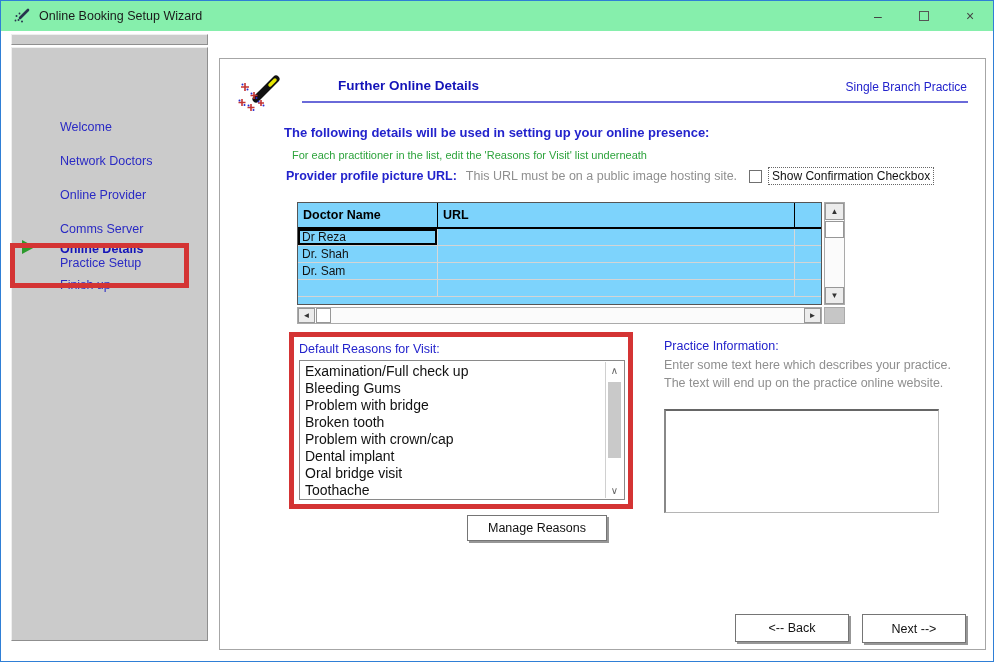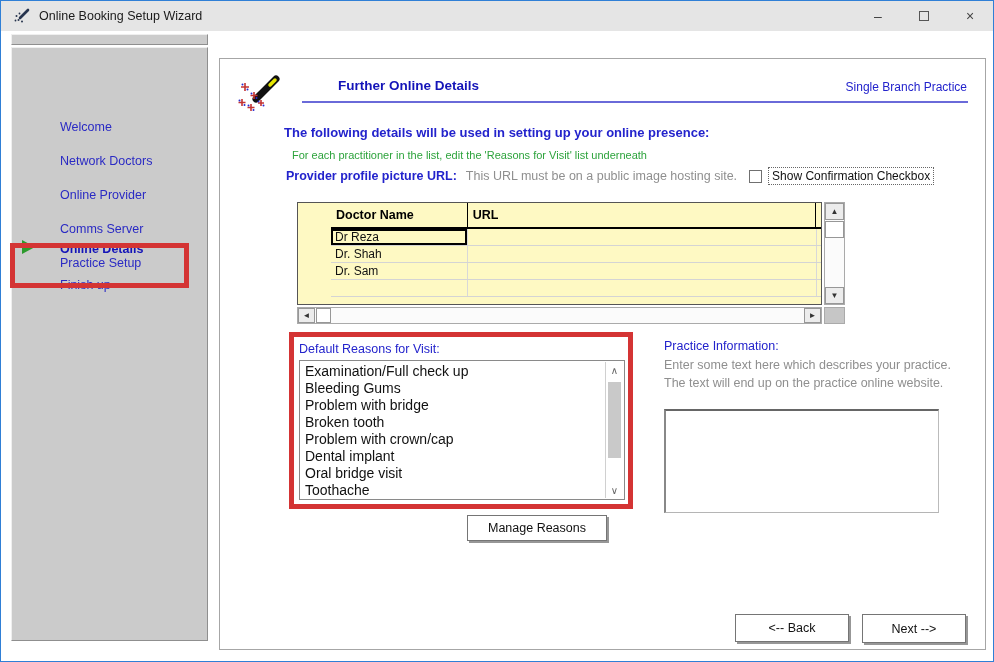--- a/index.html
+++ b/index.html
@@ -3,21 +3,21 @@
 <meta charset="utf-8">
 <style>
   * { box-sizing: border-box; margin: 0; padding: 0; }
   body { background: #fff; font-family: "Liberation Sans", sans-serif; }
   .window {
     position: relative; width: 994px; height: 662px;
     background: #fff; border: 1px solid #2f7fd6; overflow: hidden;
     font-family: "Liberation Sans", sans-serif;
   }
   
-  .titlebar { position: absolute; left: 0; top: 0; width: 100%; height: 30px; background: #e5e5e5; display: flex; align-items: center; }
+  .titlebar { position: absolute; left: 0; top: 0; width: 100%; height: 30px; background: #86efac; display: flex; align-items: center; }
   .titlebar .app-icon { margin-left: 12px; width: 18px; height: 18px; }
   .titlebar .title { margin-left: 8px; font-size: 12.5px; color: #1a1a1a; }
   .win-controls { margin-left: auto; display: flex; height: 30px; }
   .win-btn { width: 46px; height: 30px; display: flex; align-items: center; justify-content: center; color: #444; font-size: 14px; }
   .max-box { width: 10px; height: 10px; border: 1.5px solid #555; display: inline-block; }
   
   .sidebar { position: absolute; left: 10px; top: 33px; width: 197px; height: 607px; }
   .side-strip { position: absolute; left: 0; top: 0; width: 197px; height: 11px; background: #cccccc;
     border: 1px solid; border-color: #efefef #8f8f8f #8f8f8f #efefef; }
   .side-main { position: absolute; left: 0; top: 13px; width: 197px; height: 594px; background: #cbcbcb;
@@ -34,21 +34,21 @@
   .hdr-rule { position: absolute; left: 82px; top: 42px; width: 666px; height: 2px; background: #6a6ad9; }
   .intro-1 { position: absolute; left: 64px; top: 66px; font-size: 13px; font-weight: bold; color: #2323cc; }
   .intro-2 { position: absolute; left: 72px; top: 90px; font-size: 11px; color: #2da33c; }
   .provider-row { position: absolute; left: 66px; top: 108px; display: flex; align-items: center; }
   .provider-label { font-size: 12.5px; font-weight: bold; color: #2323cc; }
   .provider-note { margin-left: 9px; font-size: 12.5px; color: #8f8f8f; }
   .checkbox { margin-left: 12px; width: 13px; height: 13px; background: #fff; border: 1px solid #707070; flex: none; }
   .cb-label { margin-left: 6px; font-size: 12px; color: #111; border: 1px dotted #666; padding: 1px 3px; }
   
   .table-outer { position: absolute; left: 77px; top: 143px; width: 548px; height: 122px; }
-  .grid { position: absolute; left: 0; top: 0; width: 525px; height: 103px; border: 1px solid #555; background: #fef9c3; overflow: hidden; padding-left: 33px; }
+  .grid { position: absolute; left: 0; top: 0; width: 525px; height: 103px; border: 1px solid #555; background: #7dd3fc; overflow: hidden; }
   .g-head { display: flex; height: 26px; border-bottom: 2px solid #000; }
   .g-head .hc { font-size: 12.5px; font-weight: bold; color: #000; line-height: 24px; padding-left: 5px; }
   .hc-name { width: 140px; border-right: 1px solid #000; }
   .hc-url { width: 357px; border-right: 1px solid #000; }
   .hc-x { flex: 1; }
   .g-row { display: flex; height: 17px; border-bottom: 1px solid #d4d4d4; }
   .g-row .c { font-size: 12px; color: #111; line-height: 16px; padding-left: 4px; overflow: hidden; white-space: nowrap; }
   .c-name { width: 140px; border-right: 1px solid #d8d8d8; }
   .c-url { width: 357px; border-right: 1px solid #d8d8d8; }
   .c-x { flex: 1; }

